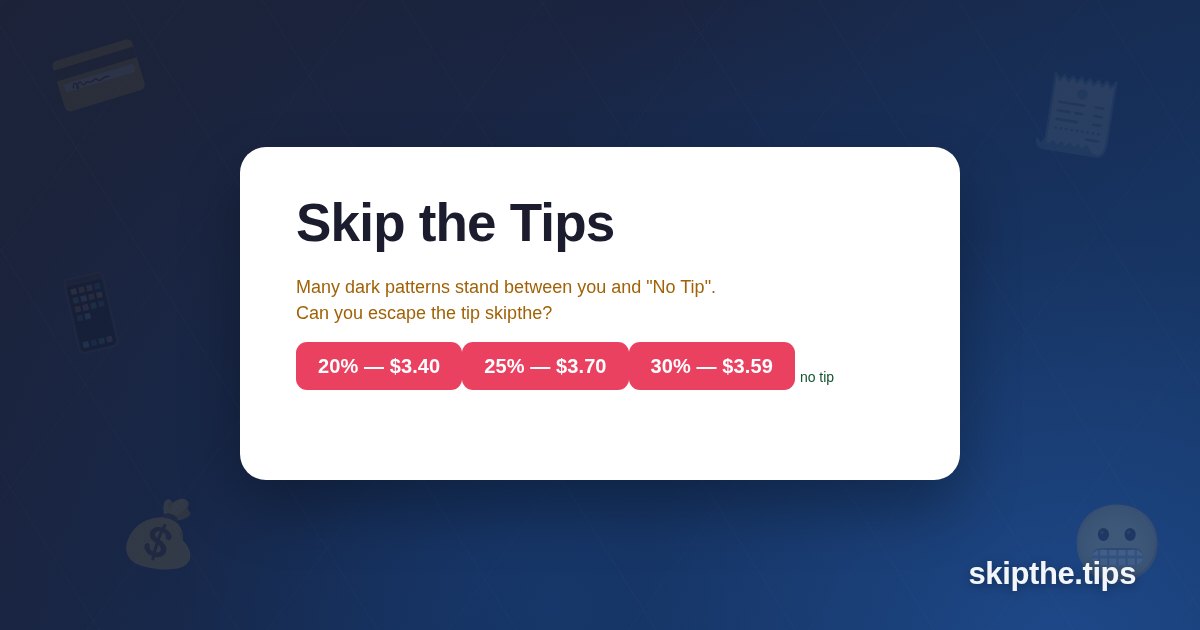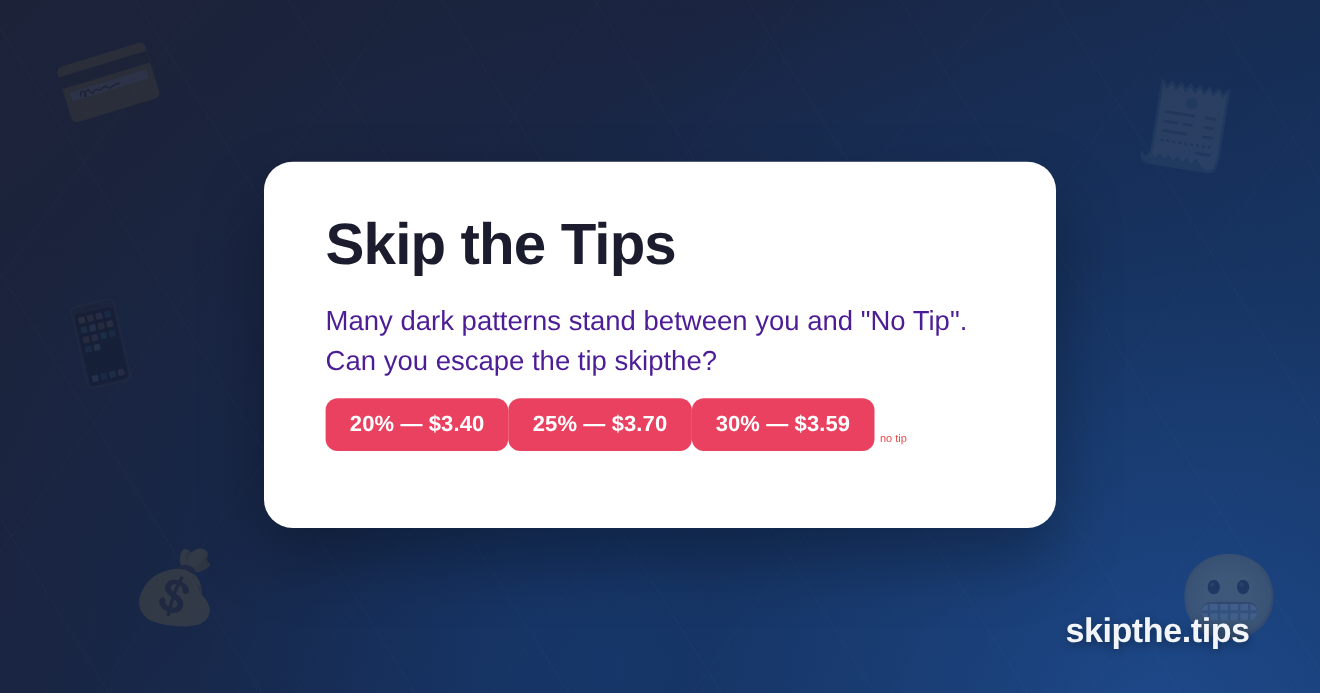--- a/index.html
+++ b/index.html
@@ -67,23 +67,23 @@
     font-size: 53px;
     line-height: 1.05;
     font-weight: 700;
     letter-spacing: -0.8px;
     color: #1b1c2e;
     font-family: "Liberation Sans", sans-serif;
   }
 
   #card-subtitle {
     margin: 23px 0 0 0;
-    font-size: 25px;
+    font-size: 18px;
     line-height: 1.47;
-    color: #4c1d95;
+    color: #a16207;
     font-weight: 400;
   }
   #card-subtitle .sub-line { display: block; }
 
   #tip-actions {
     margin-top: 15px;
     display: flex;
     align-items: flex-end;
   }
 
@@ -98,22 +98,22 @@
     letter-spacing: 0.1px;
     padding: 0 22px;
     height: 48px;
     line-height: 48px;
     border-radius: 11px;
     white-space: nowrap;
     cursor: pointer;
   }
 
   #no-tip-link {
-    font-size: 10px;
-    color: #ef4444;
+    font-size: 14px;
+    color: #14532d;
     font-weight: 400;
     white-space: nowrap;
     margin-left: 5px;
     padding-bottom: 5px;
     cursor: pointer;
   }
 
   
   #wordmark {
     position: absolute;

